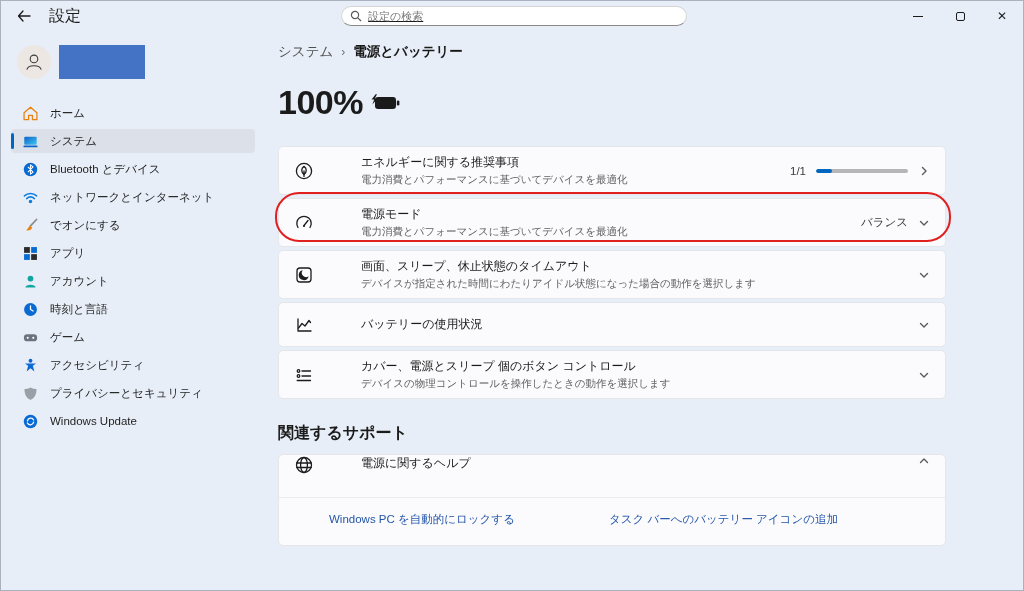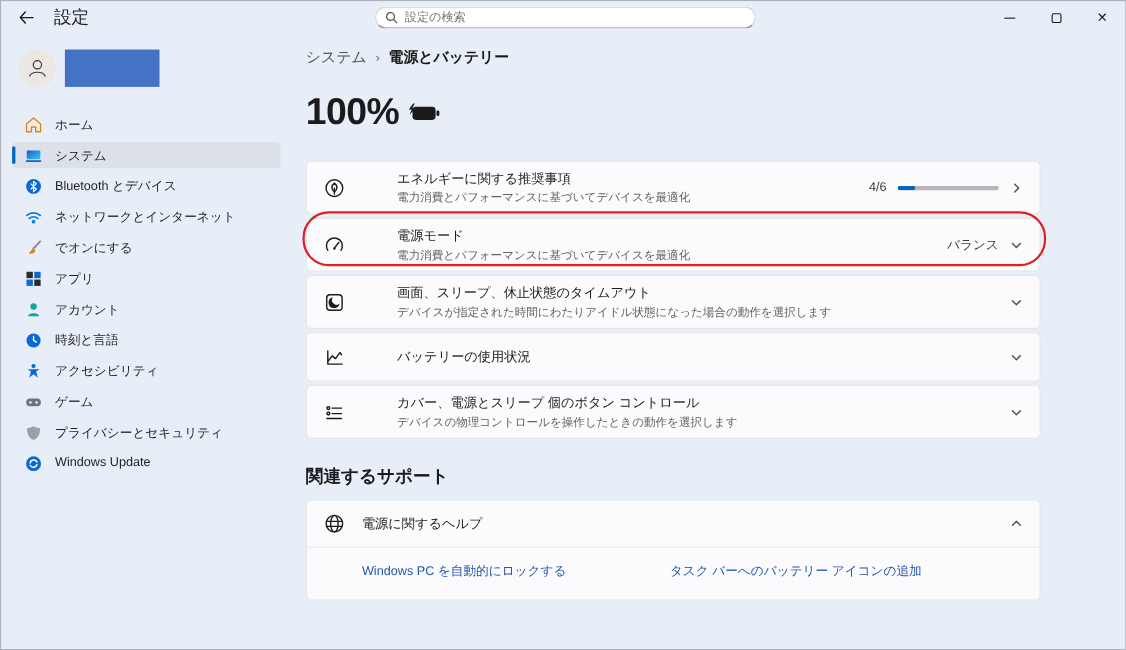--- a/index.html
+++ b/index.html
@@ -4,21 +4,21 @@
 <style>
   * { margin:0; padding:0; box-sizing:border-box; }
   html,body { width:1024px; height:591px; }
   body { font-family:"Liberation Sans","DejaVu Sans",sans-serif; color:#1b1b1b; }
   .window { position:relative; width:1024px; height:591px; background:#e8eef7; overflow:hidden; border:1px solid #aab2bf; }
 
   
   .titlebar { position:relative; height:30px; display:flex; align-items:center; }
   .back-btn { width:34px; height:26px; margin-left:6px; display:flex; align-items:center; justify-content:center; border-radius:4px; cursor:pointer; }
   .app-title { font-size:16px; margin-left:8px; color:#1b1b1b; }
-  .searchbox { position:absolute; left:340px; top:5px; width:346px; height:20px; background:#ffffff; border:1px solid #d6d6d6; border-bottom:1px solid #8a8a8a; border-radius:11px; display:flex; align-items:center; padding:0 8px; }
+  .searchbox { position:absolute; left:340px; top:5px; width:346px; height:20px; background:#ffffff; border:1px solid #d6d6d6; border-bottom:1px solid #8a8a8a; border-radius:11px; display:flex; align-items:center; padding:0 8px;text-decoration:underline; }
   .searchbox input { border:none; outline:none; background:transparent; font-size:11px; width:100%; font-family:inherit; color:#1b1b1b; }
   .searchbox input::placeholder { color:#767676; }
   .win-controls { position:absolute; right:0; top:0; height:30px; display:flex; }
   .win-btn { width:42px; height:30px; display:flex; align-items:center; justify-content:center; cursor:pointer; }
   .glyph-min { width:10px; height:0; border-top:1px solid #1b1b1b; display:inline-block; }
   .glyph-max { width:9px; height:9px; border:1px solid #1b1b1b; border-radius:2px; display:inline-block; }
   .glyph-close { font-size:12px; color:#1b1b1b; line-height:1; }
 
   
   .sidebar { position:absolute; left:0; top:30px; width:264px; bottom:0; padding-top:10px; }
@@ -50,21 +50,21 @@
   .row-right { display:flex; align-items:center; gap:10px; margin-left:12px; }
   .right-label { font-size:11.5px; color:#3a3a3a; white-space:nowrap; }
   .progress-track { width:92px; height:4px; border-radius:2px; background:#b6b6ba; overflow:hidden; }
   .progress-fill { height:100%; background:#0067c0; border-radius:2px; }
   .chev { width:12px; height:12px; stroke:#5a5a5a; stroke-width:1.4; fill:none; stroke-linecap:round; stroke-linejoin:round; }
 
   .annotation-red { position:absolute; left:-3px; right:-5px; top:46px; height:50px; border:2.5px solid #e0201e; border-radius:24px; pointer-events:none; z-index:5; }
 
   .related-header { font-size:16px; font-weight:bold; margin:24px 0 10px 0; }
   .help-card { width:668px; background:#fbfbfd; border:1px solid #e4e6ea; border-radius:5px; }
-  .help-head { display:flex; align-items:center; padding:0 15px; height:42px; cursor:pointer; }
+  .help-head { display:flex; padding:0 15px; height:42px; cursor:pointer;gap:32px; }
   .help-title { flex:1; font-size:12px; }
   .help-links { border-top:1px solid #ececee; padding:14px 16px 18px 50px; display:grid; grid-template-columns: 280px auto; row-gap:12px; }
   .help-link { font-size:11.5px; color:#2456a8; cursor:pointer; width:max-content; }
 
   .icon-stroke { stroke:#1b1b1b; fill:none; stroke-width:1.3; stroke-linecap:round; stroke-linejoin:round; }
 </style>
 </head>
 <body>
 
 <div class="window">
@@ -183,35 +183,35 @@
             <svg width="15" height="15" viewBox="0 0 14 14">
               <circle cx="7" cy="7" r="6" fill="#0a6ad4"></circle>
               <path d="M7 3.6 V7 L9.4 8.4" stroke="#fff" stroke-width="1.2" fill="none" stroke-linecap="round"></path>
             </svg>
           </span>
         <span>時刻と言語</span>
       </li>
       <li class="nav-item">
         <span class="nav-icon">
             <svg width="15" height="15" viewBox="0 0 14 14">
-              <circle cx="7" cy="2.6" r="1.8" fill="#0a6ad4"></circle>
-              <path d="M1.8 5.2 H12.2 L9.2 7.3 L10.6 12.6 L7 9.6 L3.4 12.6 L4.8 7.3 Z" fill="#0a6ad4"></path>
-            </svg>
-          </span>
-        <span>アクセシビリティ</span>
-      </li>
-      <li class="nav-item">
-        <span class="nav-icon">
-            <svg width="15" height="15" viewBox="0 0 14 14">
               <rect x="0.8" y="4" width="12.4" height="6.6" rx="3.2" fill="#6b7280"></rect>
               <circle cx="4.4" cy="7.3" r="1" fill="#fff"></circle>
               <circle cx="9.6" cy="7.3" r="1" fill="#fff"></circle>
             </svg>
           </span>
         <span>ゲーム</span>
+      </li>
+      <li class="nav-item">
+        <span class="nav-icon">
+            <svg width="15" height="15" viewBox="0 0 14 14">
+              <circle cx="7" cy="2.6" r="1.8" fill="#0a6ad4"></circle>
+              <path d="M1.8 5.2 H12.2 L9.2 7.3 L10.6 12.6 L7 9.6 L3.4 12.6 L4.8 7.3 Z" fill="#0a6ad4"></path>
+            </svg>
+          </span>
+        <span>アクセシビリティ</span>
       </li>
       <li class="nav-item">
         <span class="nav-icon">
             <svg width="15" height="15" viewBox="0 0 14 14">
               <path d="M7 1.3 C9 2.4 11 2.9 12.6 2.9 C12.6 7.9 11 11.5 7 13 C3 11.5 1.4 7.9 1.4 2.9 C3 2.9 5 2.4 7 1.3 Z" fill="#9aa0a6"></path>
             </svg>
           </span>
         <span>プライバシーとセキュリティ</span>
       </li>
       <li class="nav-item">
@@ -250,21 +250,21 @@
         <svg class="row-icon" viewBox="0 0 20 20">
             <circle class="icon-stroke" cx="10" cy="10" r="7.6"></circle>
             <path class="icon-stroke" d="M10 5.4 C13 7.4 13 11.2 10 13.6 C7 11.2 7 7.4 10 5.4 Z"></path>
             <line class="icon-stroke" x1="10" y1="10" x2="10" y2="15.4"></line>
           </svg>
         <div class="row-text">
           <div class="row-title">エネルギーに関する推奨事項</div>
           <div class="row-sub">電力消費とパフォーマンスに基づいてデバイスを最適化</div>
         </div>
         <div class="row-right">
-          <span class="right-label">4/6</span>
+          <span class="right-label">1/1</span>
           <div class="progress-track">
               <div class="progress-fill" id="reco-fill" style="width: 17%;"></div>
             </div>
           <svg class="chev" viewBox="0 0 12 12">
               <path d="M4.5 2.5 L8 6 L4.5 9.5"></path>
             </svg>
         </div>
       </div>
 
       <div class="card tall">

